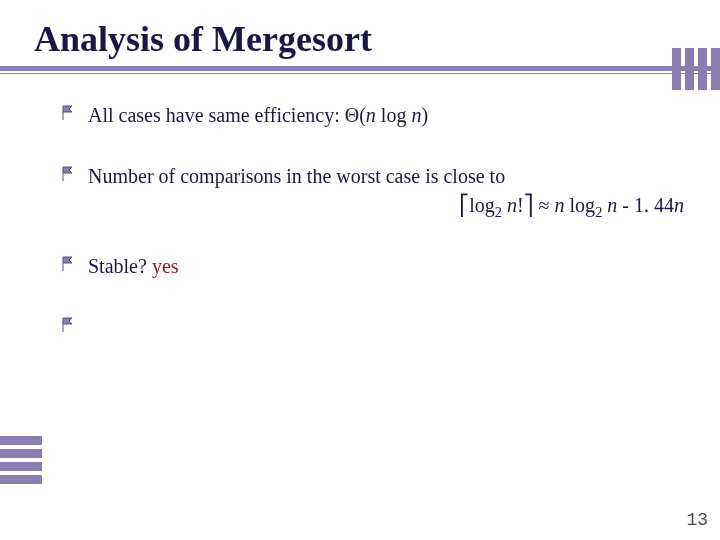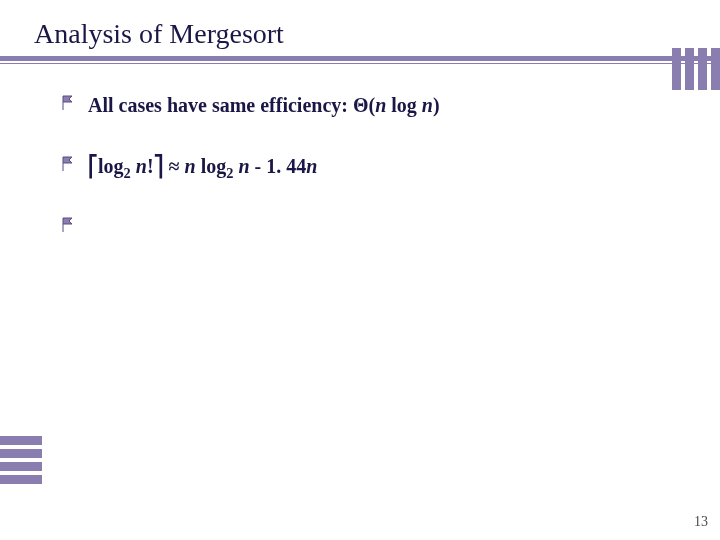--- a/index.html
+++ b/index.html
@@ -10,22 +10,22 @@
     color: #1a1747;
     position: relative;
   }
   .slide {
     width: 720px;
     height: 540px;
     position: relative;
     padding: 18px 36px 36px 60px;
   }
   .title {
-    font-size: 28px;
-    font-weight: 400;
+    font-size: 36px;
+    font-weight: 700;
     color: #1a1747;
     margin-bottom: 6px;
     margin-left: -26px;
   }
   .rule-group {
     position: relative;
     height: 10px;
     margin-left: -60px;
     margin-right: -36px;
     margin-bottom: 26px;
@@ -39,50 +39,49 @@
   .rule-bottom {
     position: absolute;
     left: 0; right: 0; top: 7px;
     height: 1px;
     background: #8a7db0;
   }
   .bullets {
     list-style: none;
     font-size: 20px;
     line-height: 1.35;
-    font-weight: bold;
   }
   .bullets > li {
     position: relative;
     padding-left: 28px;
     margin-bottom: 34px;
   }
   .bullet-marker {
     position: absolute;
     left: 0;
     top: 2px;
     width: 18px;
     height: 18px;
   }
   .bullet-marker svg { display: block; }
   .ital { font-style: italic; }
   .under { text-decoration: underline; }
   .yes { color: #a01818; }
   .formula {
-    text-align: left;
-    margin-top: 8px;
+    text-align: right;
+    margin-top: 2px;
   }
   .sub { font-size: 0.72em; vertical-align: sub; line-height: 0; }
   .page-number {
     position: absolute;
     right: 12px;
     bottom: 10px;
-    font-size: 14px;
+    font-size: 18px;
     color: #4a4a4a;
-    font-family: Liberation Serif, serif;
+    font-family: Liberation Mono, monospace;
   }
   
   .comb {
     position: absolute;
     display: flex;
     gap: 4px;
   }
   .comb span {
     display: block;
     width: 9px;
@@ -142,27 +141,38 @@
       </span>
     </li>
 
     <li>
       <span class="bullet-marker">
         <svg viewBox="0 0 18 18">
             <path d="M3 2 v14 M3 2 h9 l-3 3 l3 3 h-9" fill="#8a7db0" stroke="#5a4d80" stroke-width="1"></path>
           </svg>
       </span>
       <div>
+        <div>Number of comparisons in the worst case is close to</div>
         <div class="formula">
           <span>⎡</span><span>log</span><span class="sub">2</span><span> </span><span class="ital">n</span><span>!</span><span>⎤</span><span>  ≈   </span><span class="ital">n</span><span> log</span><span class="sub">2</span><span> </span><span class="ital">n</span><span>  - 1. 44</span><span class="ital">n</span>
         </div>
       </div>
     </li>
 
 
+    <li>
+      <span class="bullet-marker">
+        <svg viewBox="0 0 18 18">
+            <path d="M3 2 v14 M3 2 h9 l-3 3 l3 3 h-9" fill="#8a7db0" stroke="#5a4d80" stroke-width="1"></path>
+          </svg>
+      </span>
+      <span>
+        <span>Stable? </span><span class="yes">yes</span>
+      </span>
+    </li>
 
     <li>
       <span class="bullet-marker">
         <svg viewBox="0 0 18 18">
             <path d="M3 2 v14 M3 2 h9 l-3 3 l3 3 h-9" fill="#8a7db0" stroke="#5a4d80" stroke-width="1"></path>
           </svg>
       </span>
     </li>
 
   </ul>

